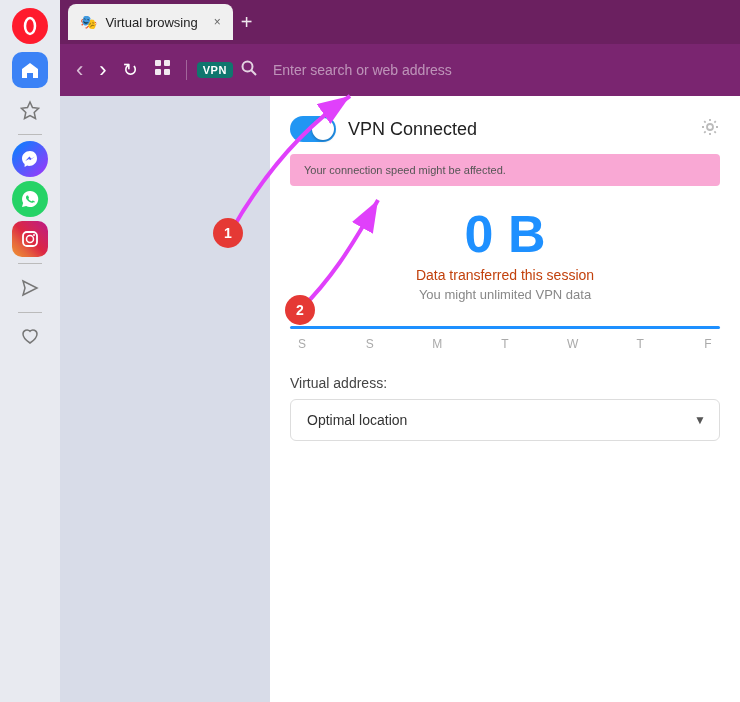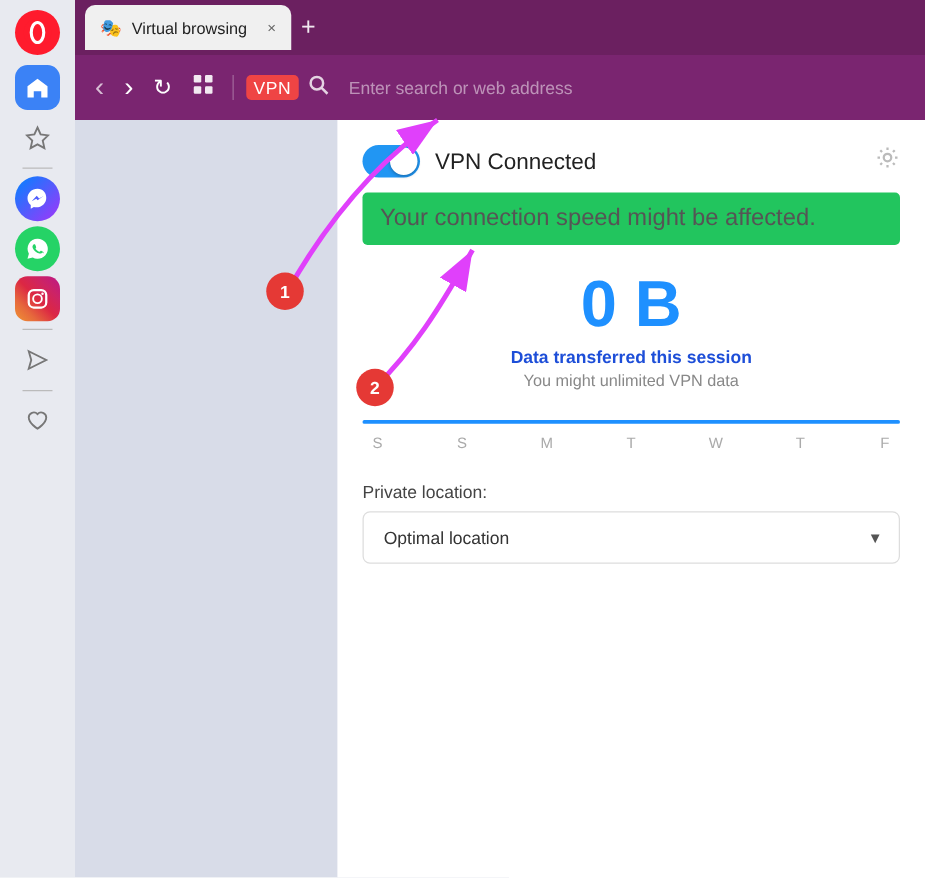--- a/index.html
+++ b/index.html
@@ -142,24 +142,24 @@
     .nav-btn.active {
       color: white;
     }
     .nav-separator {
       width: 1px;
       height: 20px;
       background: rgba(255,255,255,0.3);
       margin: 0 2px;
     }
     .vpn-badge {
-      background: #ef4444;
-      color: white;
-      font-size: 14px;
-      font-weight: normal;
+      background: #0f766e;
+      color: white;
+      font-size: 11px;
+      font-weight: bold;
       padding: 2px 6px;
       border-radius: 4px;
       letter-spacing: 0.5px;
     }
     .nav-search-icon {
       color: rgba(255,255,255,0.8);
       font-size: 16px;
       cursor: pointer;
     }
     .address-bar {
@@ -235,43 +235,43 @@
       color: #222;
     }
     .gear-icon {
       color: #aaa;
       font-size: 20px;
       cursor: pointer;
     }
 
     
     .warning-banner {
-      background: #22c55e;
+      background: #f9a8d4;
       border-radius: 4px;
       padding: 10px 14px;
-      font-size: 19px;
+      font-size: 11px;
       color: #555;
       margin-bottom: 20px;
     }
 
     
     .data-section {
       text-align: center;
       margin-bottom: 24px;
     }
     .data-amount {
       font-size: 52px;
       font-weight: 700;
       color: #1e90ff;
       line-height: 1.1;
     }
     .data-label {
       font-size: 14px;
-      font-weight: 700;
-      color: #1d4ed8;
+      font-weight: 400;
+      color: #c2410c;
       margin-top: 4px;
     }
     .data-sublabel {
       font-size: 13px;
       color: #888;
       margin-top: 4px;
     }
 
     
     .week-section {
@@ -487,21 +487,21 @@
               <span class="week-day">S</span>
               <span class="week-day">M</span>
               <span class="week-day">T</span>
               <span class="week-day">W</span>
               <span class="week-day">T</span>
               <span class="week-day">F</span>
             </div>
           </div>
 
           <div class="location-section">
-            <div class="location-label">Private location:</div>
+            <div class="location-label">Virtual address:</div>
             <div class="location-dropdown-wrapper">
               <select>
                 <option>Optimal location</option>
                 <option>Americas</option>
                 <option>Europe</option>
                 <option>Asia</option>
               </select>
               <span class="dropdown-arrow">▼</span>
             </div>
           </div>

